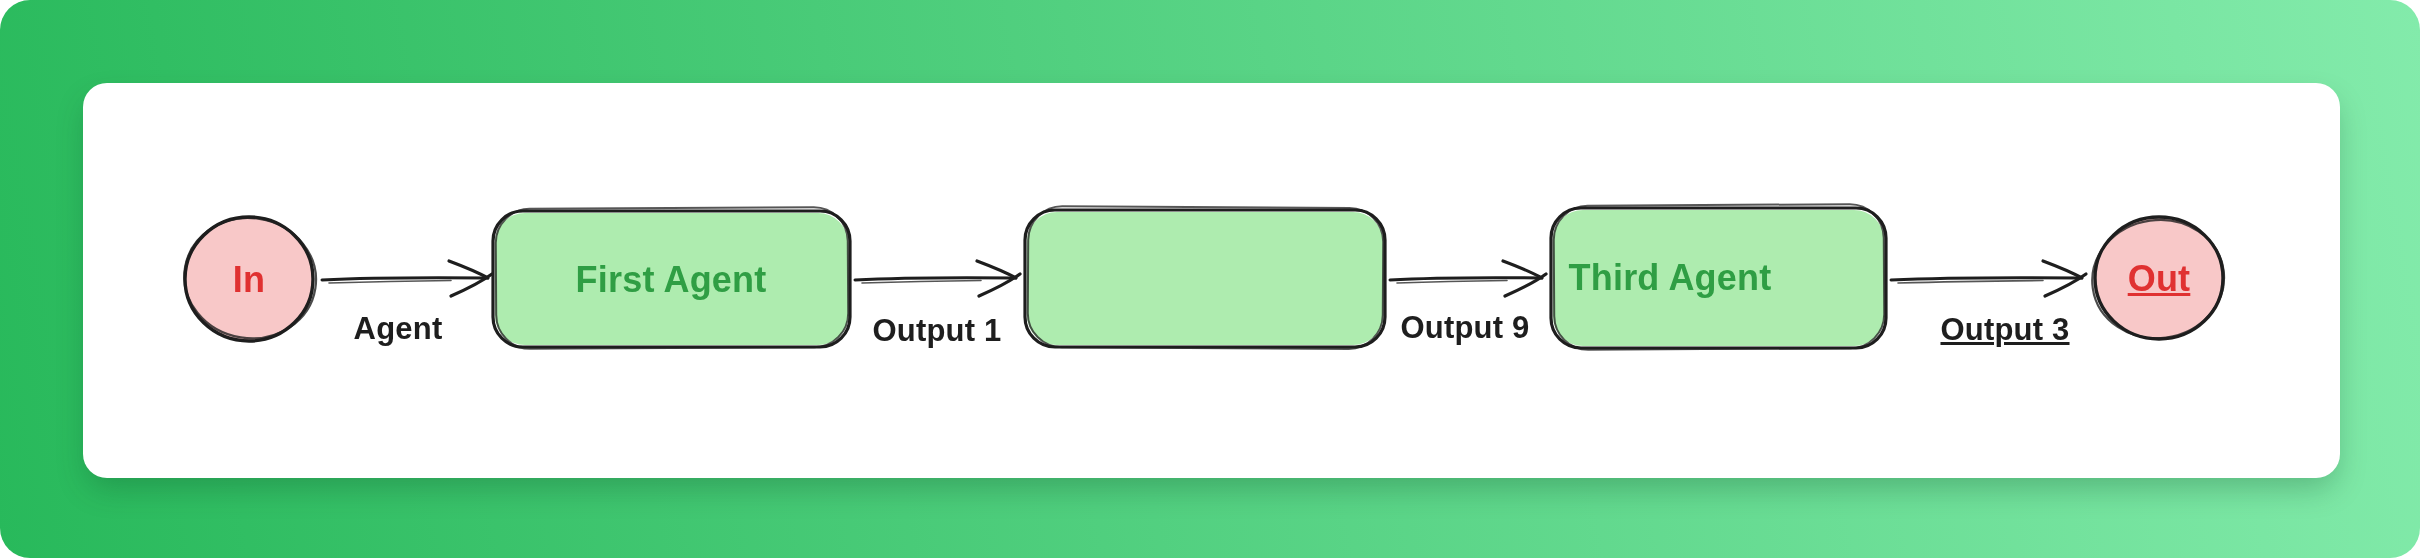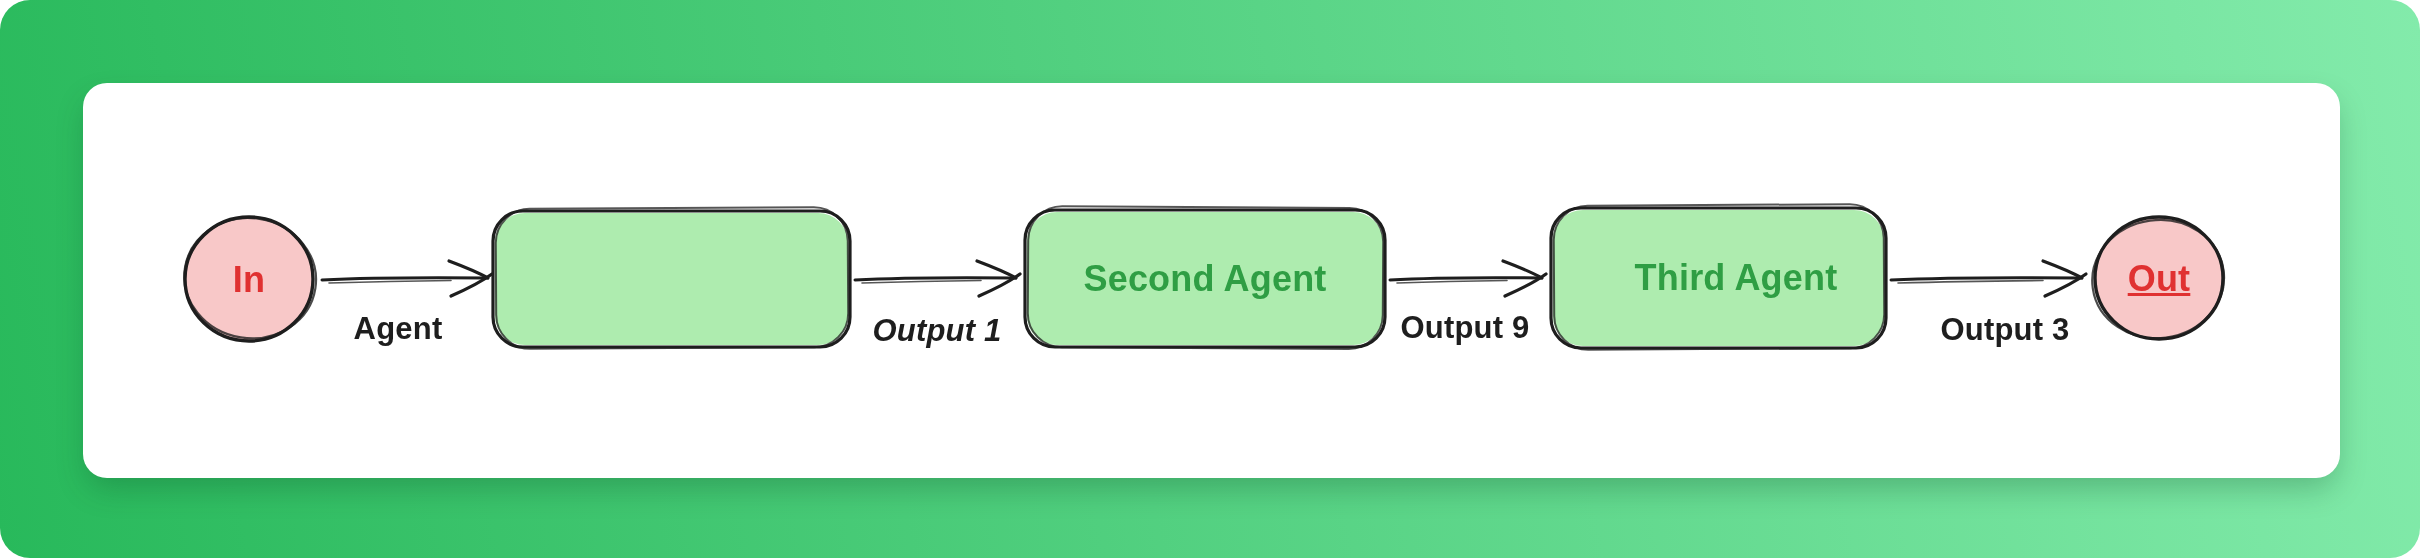--- a/index.html
+++ b/index.html
@@ -110,22 +110,22 @@
         <path class="ah" d="M1960 178 C 1976 184, 1990 190, 1999 195 M1962 213 C 1978 206, 1992 199, 2003 191"></path>
       </g>
 
       <g>
         <ellipse class="shape-circ-fill" cx="2076" cy="195" rx="64" ry="61"></ellipse>
         <ellipse class="shape-circ-stroke" cx="2075" cy="196" rx="66" ry="59" transform="rotate(-8 2076 195)"></ellipse>
       </g>
     </svg>
 
     <div class="label circle-label" style="left:166px;  top:197px;">In</div>
-    <div class="label node-label" style="left:1122px; top:196px;">Second Agent</div>
-    <div class="label node-label" style="left:1653px; top:195px;">Third Agent</div>
+    <div class="label node-label" style="left:588px;  top:197px;">First Agent</div>
+    <div class="label node-label" style="left:1587px; top:195px;">Third Agent</div>
     <div class="label circle-label" style="left:2076px; top:196px;text-decoration:underline;">Out</div>
 
     <div class="label edge-label" style="left:315px;  top:246px;">Agent</div>
-    <div class="label edge-label" style="left:854px;  top:248px;font-style:italic;">Output 1</div>
+    <div class="label edge-label" style="left:854px;  top:248px;">Output 1</div>
     <div class="label edge-label" style="left:1382px; top:245px;">Output 9</div>
-    <div class="label edge-label" style="left:1922px; top:247px;">Output 3</div>
+    <div class="label edge-label" style="left:1922px; top:247px;text-decoration:underline;">Output 3</div>
   </div>
 </div>
 
 </body></html>

